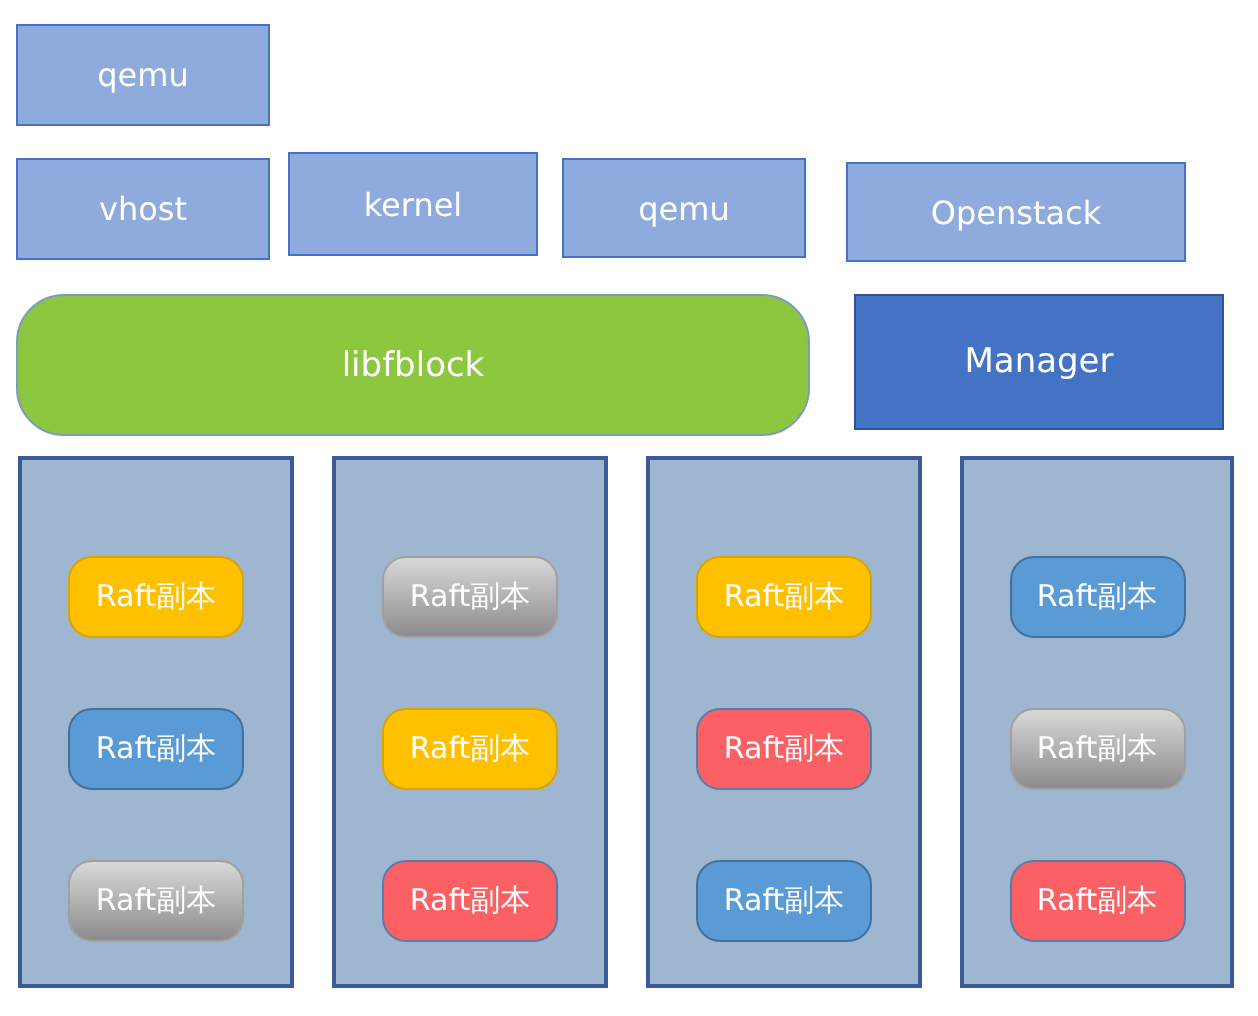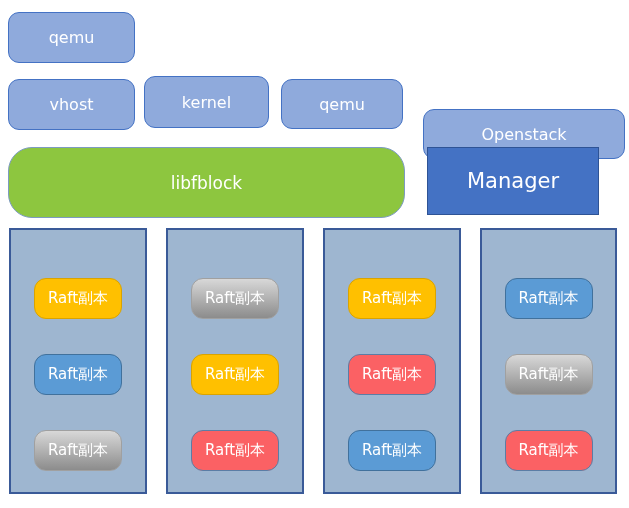--- a/index.html
+++ b/index.html
@@ -21,42 +21,42 @@
     align-items: center;
     justify-content: center;
     box-sizing: border-box;
     color: var(--text, #ffffff);
     text-align: center;
   }
   
   .lightblue {
     background: var(--light-blue-fill);
     border: 1.5px solid var(--light-blue-border);
-    border-radius: 11px;
+    border-radius: 0;
     font-size: 16px;
   }
   .box-qemu-top  { left: 8px;   top: 12px;  width: 127px; height: 51px; }
   .box-vhost     { left: 8px;   top: 79px;  width: 127px; height: 51px; }
   .box-kernel    { left: 144px; top: 76px;  width: 125px; height: 52px; }
   .box-qemu-2    { left: 281px; top: 79px;  width: 122px; height: 50px; }
-  .box-openstack { left: 423px; top: 81px;  width: 202px; height: 50px; margin-top: 28px; }
+  .box-openstack { left: 423px; top: 81px;  width: 170px; height: 50px; }
 
   .box-libfblock {
     left: 8px; top: 147px; width: 397px; height: 71px;
     background: var(--green-fill);
     border: 1.5px solid var(--green-border);
     border-radius: 24px;
     font-size: 17px;
   }
   .box-manager {
-    left: 427px; top: 147px; width: 172px; height: 68px;
+    left: 427px; top: 147px; width: 185px; height: 68px;
     background: var(--manager-fill);
     border: 1.5px solid var(--manager-border);
     border-radius: 0;
-    font-size: 21px;
+    font-size: 17px;
   }
 
   
   .node-column {
     position: absolute;
     top: 228px;
     width: 138px;
     height: 266px;
     box-sizing: border-box;
     background: var(--column-fill);

